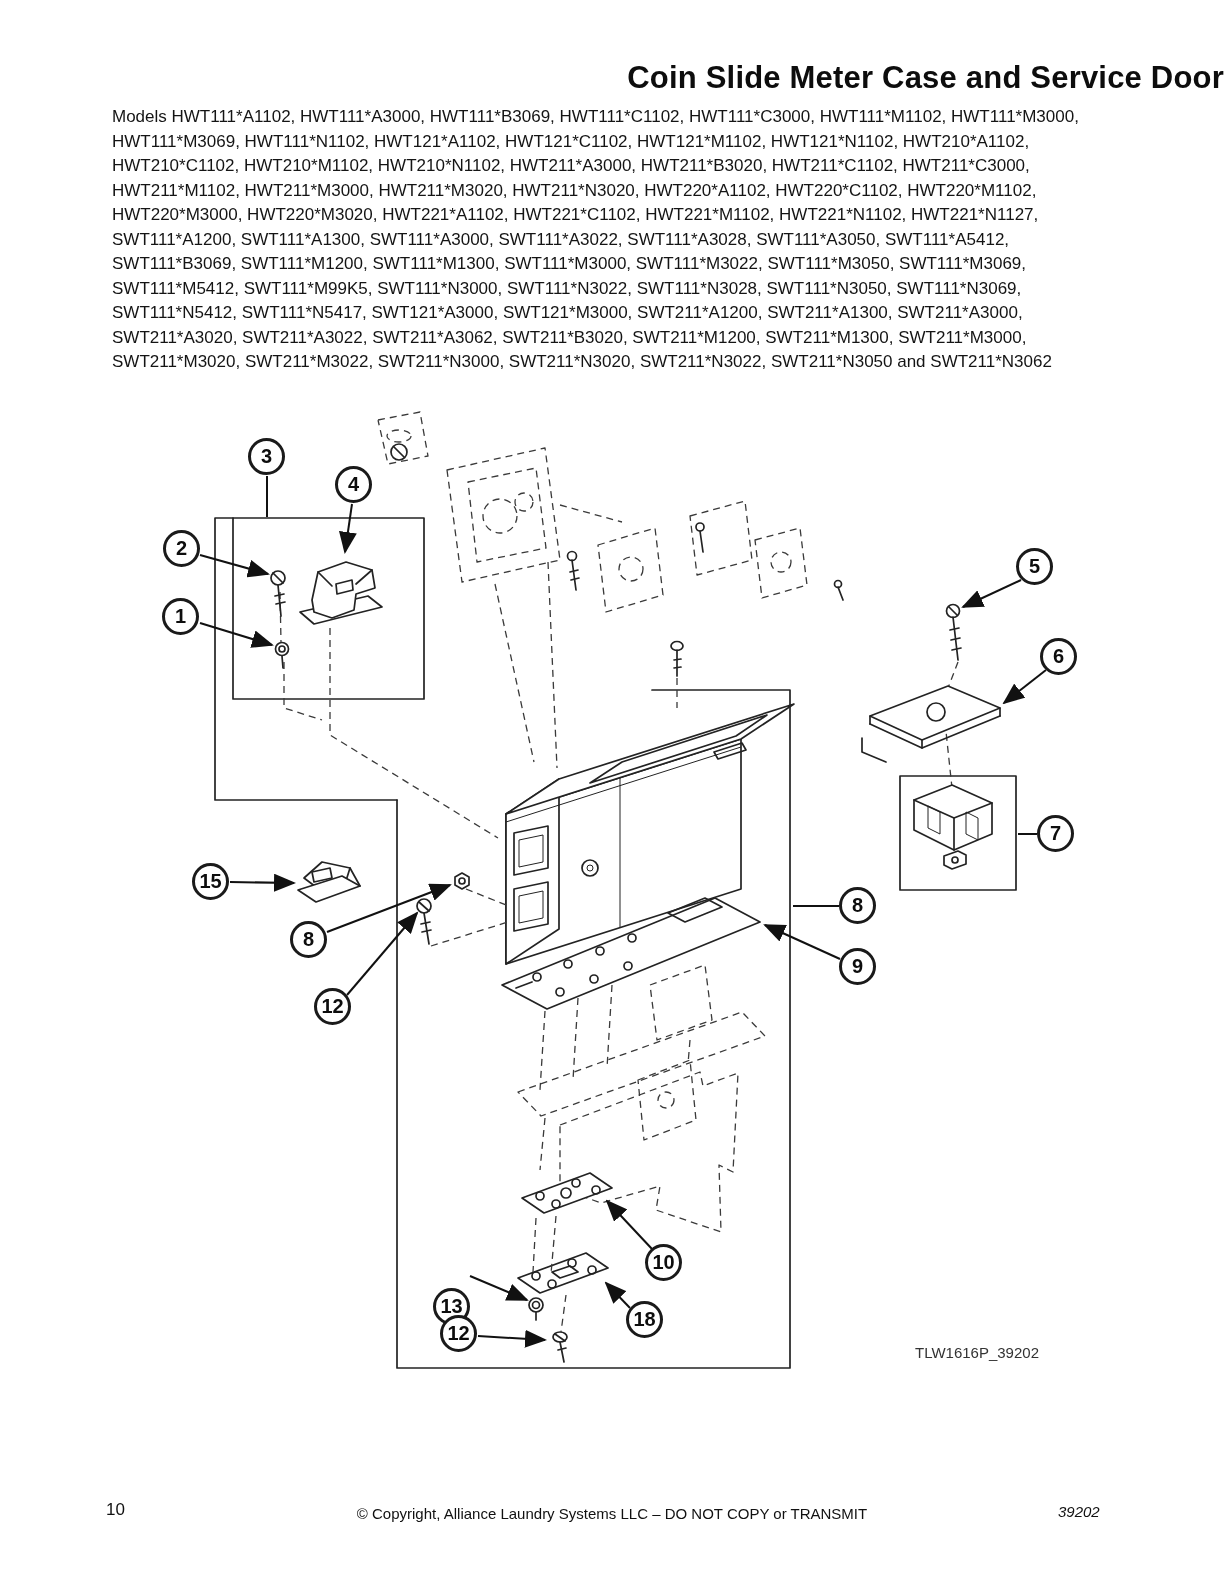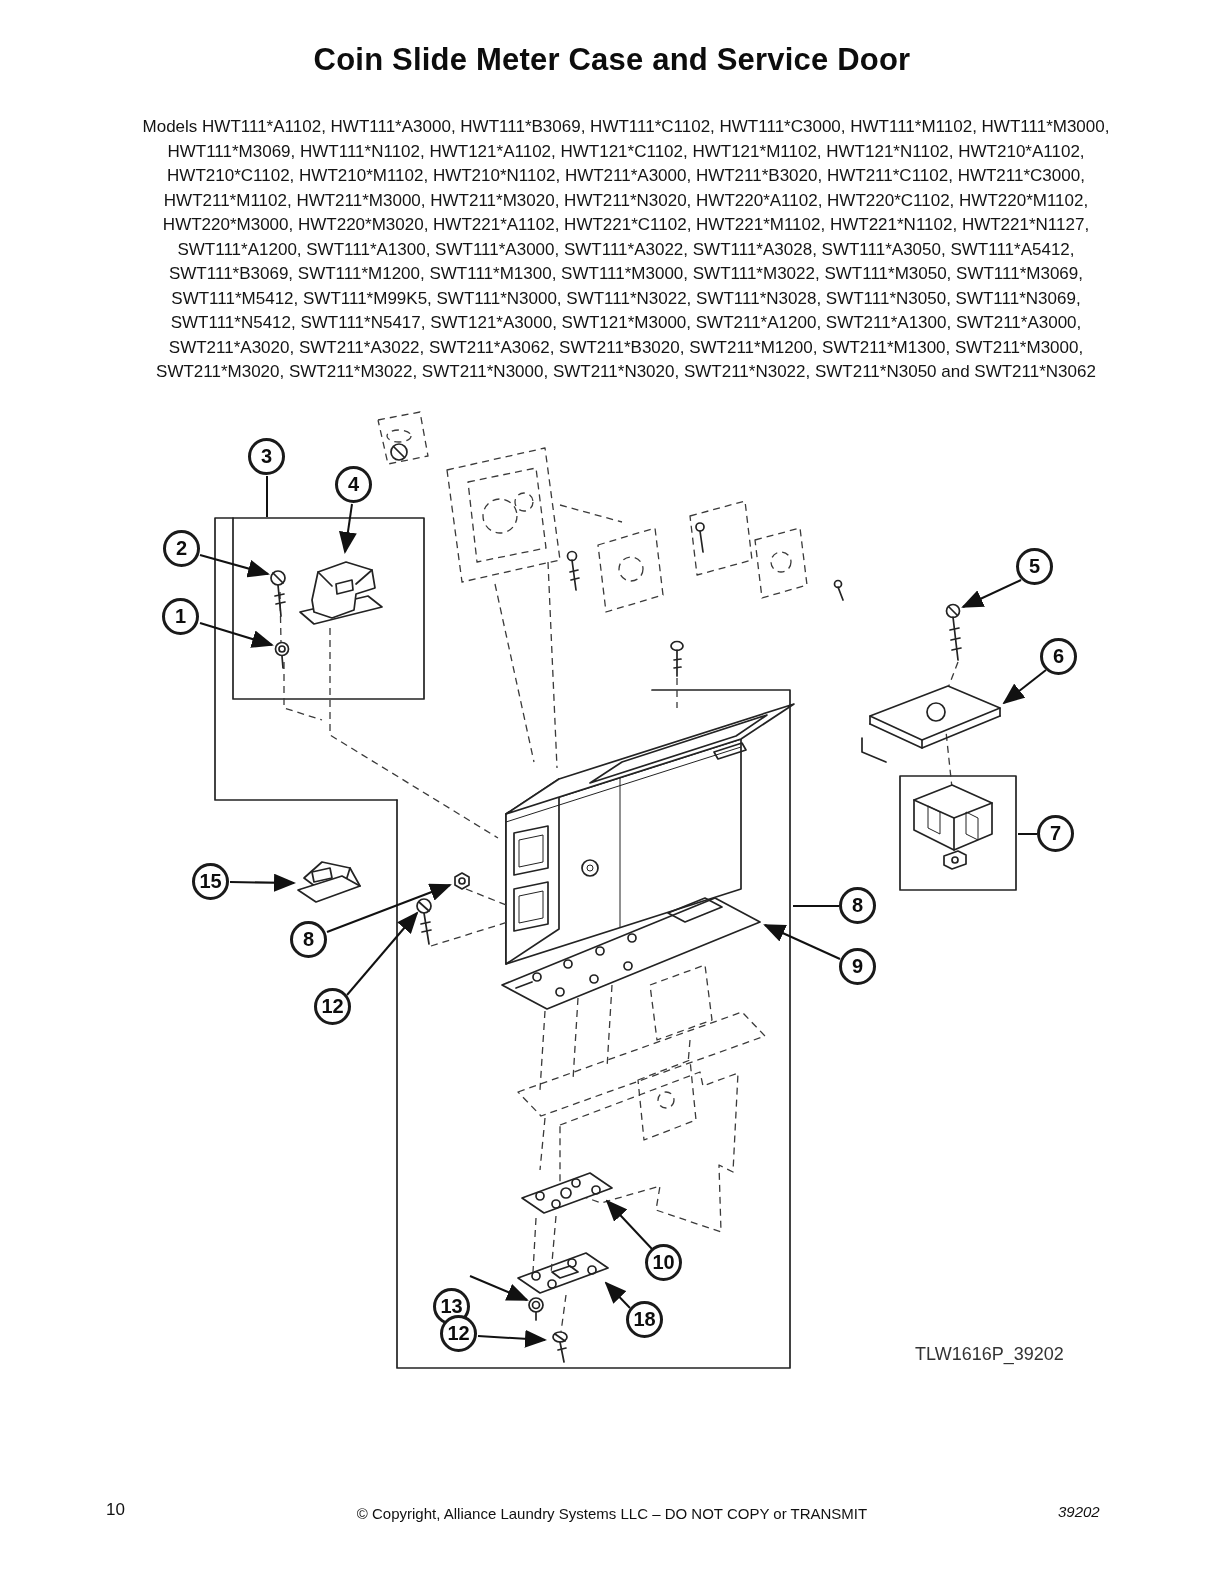--- a/index.html
+++ b/index.html
@@ -2,44 +2,44 @@
 <html><head>
 <meta charset="utf-8">
 <style>
   html,body { margin:0; padding:0; background:#e8e8e8; }
   .page {
     position:relative; width:1224px; height:1584px; margin:0 auto;
     background:#ffffff; overflow:hidden;
     font-family:"Liberation Sans", sans-serif; color:#111;
   }
   .title {
-    position:absolute; left:0; top:42px; width:1224px;
-    text-align:center; font-size:31px; font-weight:bold; color:#0d0d0d;
+    position:absolute; left:0; top:60px; width:1224px;
+    text-align:right; font-size:31px; font-weight:bold; color:#0d0d0d;
     letter-spacing:0.2px; margin:0;
   }
   .models {
     position:absolute; left:108px; top:101px; width:1008px;
-    text-align:center; font-size:17px; line-height:24.5px; color:#141414;
-    margin:14px;
+    text-align:left; font-size:17px; line-height:24.5px; color:#141414;
+    margin:4px;
   }
   .diagram { position:absolute; left:0; top:0; width:1224px; height:1584px; }
   svg { position:absolute; left:0; top:0; }
   .s  { fill:none; stroke:#232323; stroke-width:1.7; stroke-linejoin:round; stroke-linecap:round; }
   .sf { fill:#ffffff; stroke:#232323; stroke-width:1.7; stroke-linejoin:round; }
   .t  { fill:none; stroke:#232323; stroke-width:1; }
   .d  { fill:none; stroke:#3a3a3a; stroke-width:1.3; stroke-dasharray:7 5; stroke-linejoin:round; }
   .ld { fill:none; stroke:#111; stroke-width:2; }
   .callout {
     position:absolute; width:37px; height:37px; border-radius:50%;
     border:3px solid #1a1a1a; background:#fff; box-sizing:border-box;
     display:flex; align-items:center; justify-content:center;
     font-size:20px; font-weight:bold; color:#0d0d0d; z-index:5;
   }
   .diagram-code {
-    position:absolute; left:915px; top:1344px; font-size:18px; color:#333;
+    position:absolute; left:915px; top:1344px; font-size:15px; color:#333;
   }
   .footer-page-number { position:absolute; left:106px; top:1500px; font-size:17px; color:#111; }
   .footer-copyright  { position:absolute; left:0; top:1505px; width:1224px; text-align:center; font-size:15px; color:#111; }
   .footer-doc-number { position:absolute; left:1058px; top:1503px; font-size:15px; color:#111;font-style:italic; }
 </style>
 </head>
 <body>
 
 <div class="page">
 

